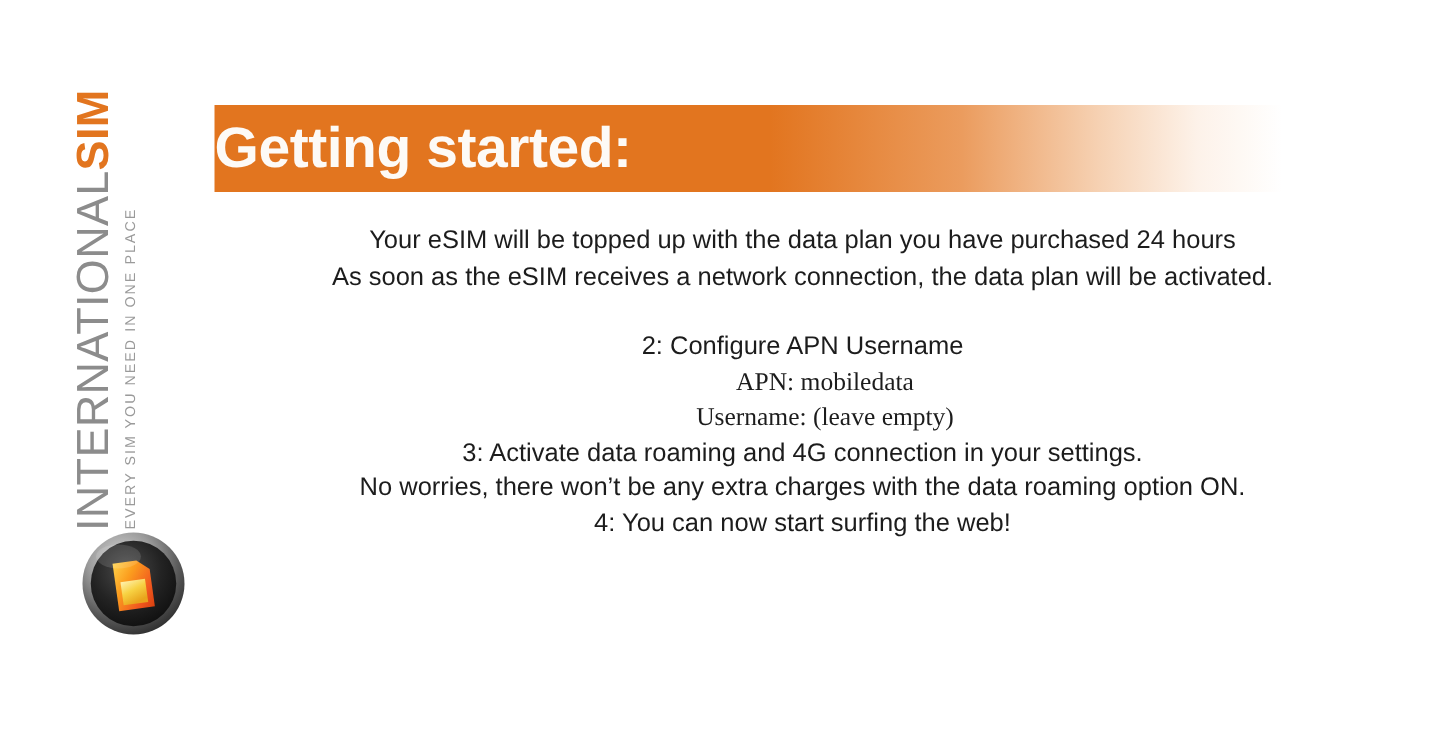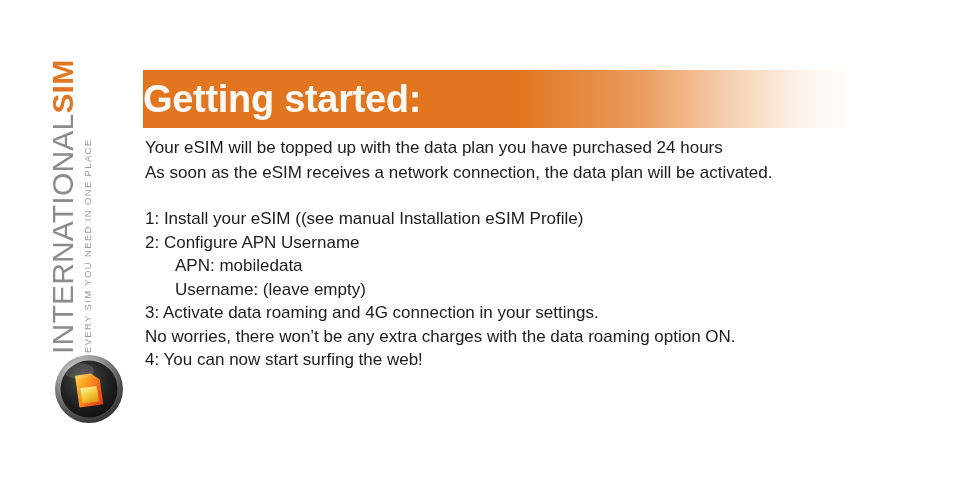--- a/index.html
+++ b/index.html
@@ -106,42 +106,44 @@
     color: #fdfaf6;
     letter-spacing: -0.3px;
     line-height: 1;
     white-space: nowrap;
   }
 
   
   .content {
     position: absolute;
     left: 145px;
-    top: 136px;
+    top: 148px;
     width: 780px;
+    text-align: center;
   }
   .para {
     font-size: 17px;
     line-height: 24.5px;
     color: #1c1c1c;
     margin: 0;
   }
   .para-line { white-space: nowrap; }
 
   .steps {
     margin-top: 22px;
   }
   .step-line {
     font-size: 17px;
     line-height: 23.5px;
     color: #1c1c1c;
     white-space: nowrap;
   }
   .step-line.sub {
     padding-left: 30px;
+    font-family: Liberation Serif, serif;
   }
 </style>
 </head>
 <body>
 
 <div class="page">
 
   <div class="brand-rail">
 
     <div class="brand-vertical">
@@ -191,21 +193,20 @@
   </div>
 
   <div class="content">
 
     <div class="para">
       <div class="para-line">Your eSIM will be topped up with the data plan you have purchased 24 hours</div>
       <div class="para-line">As soon as the eSIM receives a network connection, the data plan will be activated.</div>
     </div>
 
     <div class="steps">
-      <div class="step-line">1: Install your eSIM ((see manual Installation eSIM Profile)</div>
       <div class="step-line">2: Configure APN Username</div>
       <div class="step-line sub">APN: mobiledata</div>
       <div class="step-line sub">Username: (leave empty)</div>
       <div class="step-line">3: Activate data roaming and 4G connection in your settings.</div>
       <div class="step-line">No worries, there won’t be any extra charges with the data roaming option ON.</div>
       <div class="step-line">4: You can now start surfing the web!</div>
     </div>
 
   </div>
 </div>

